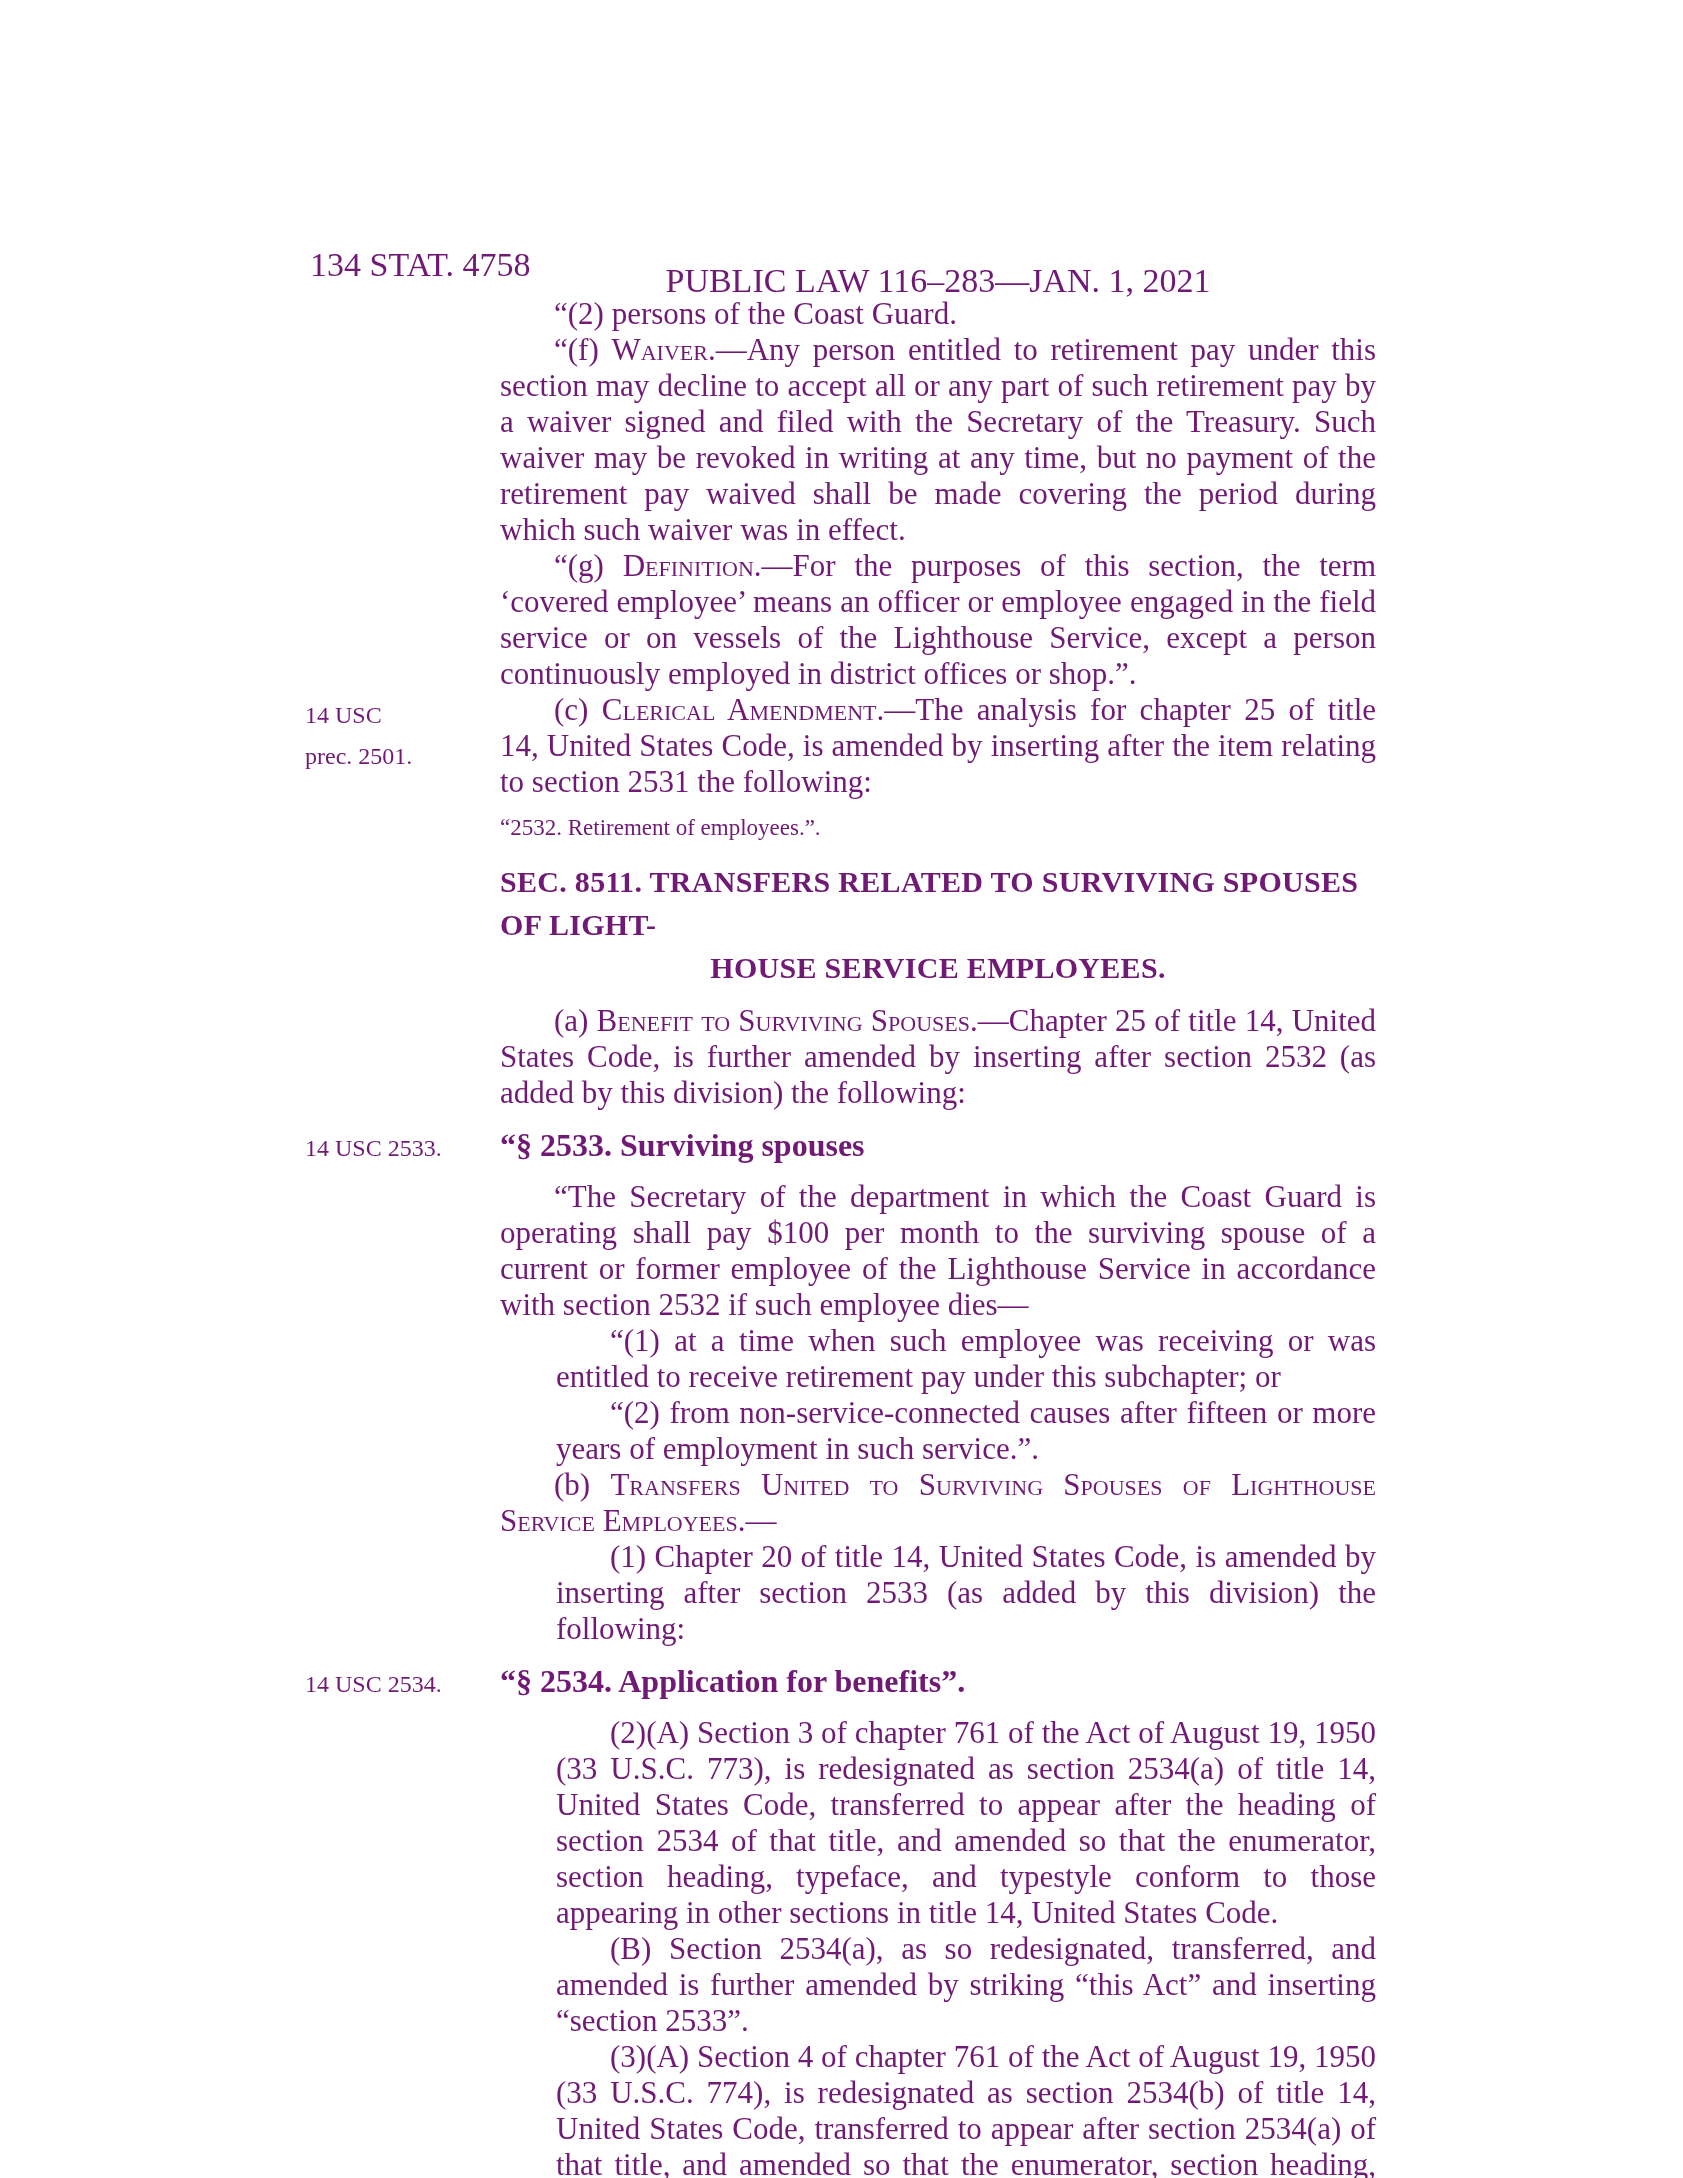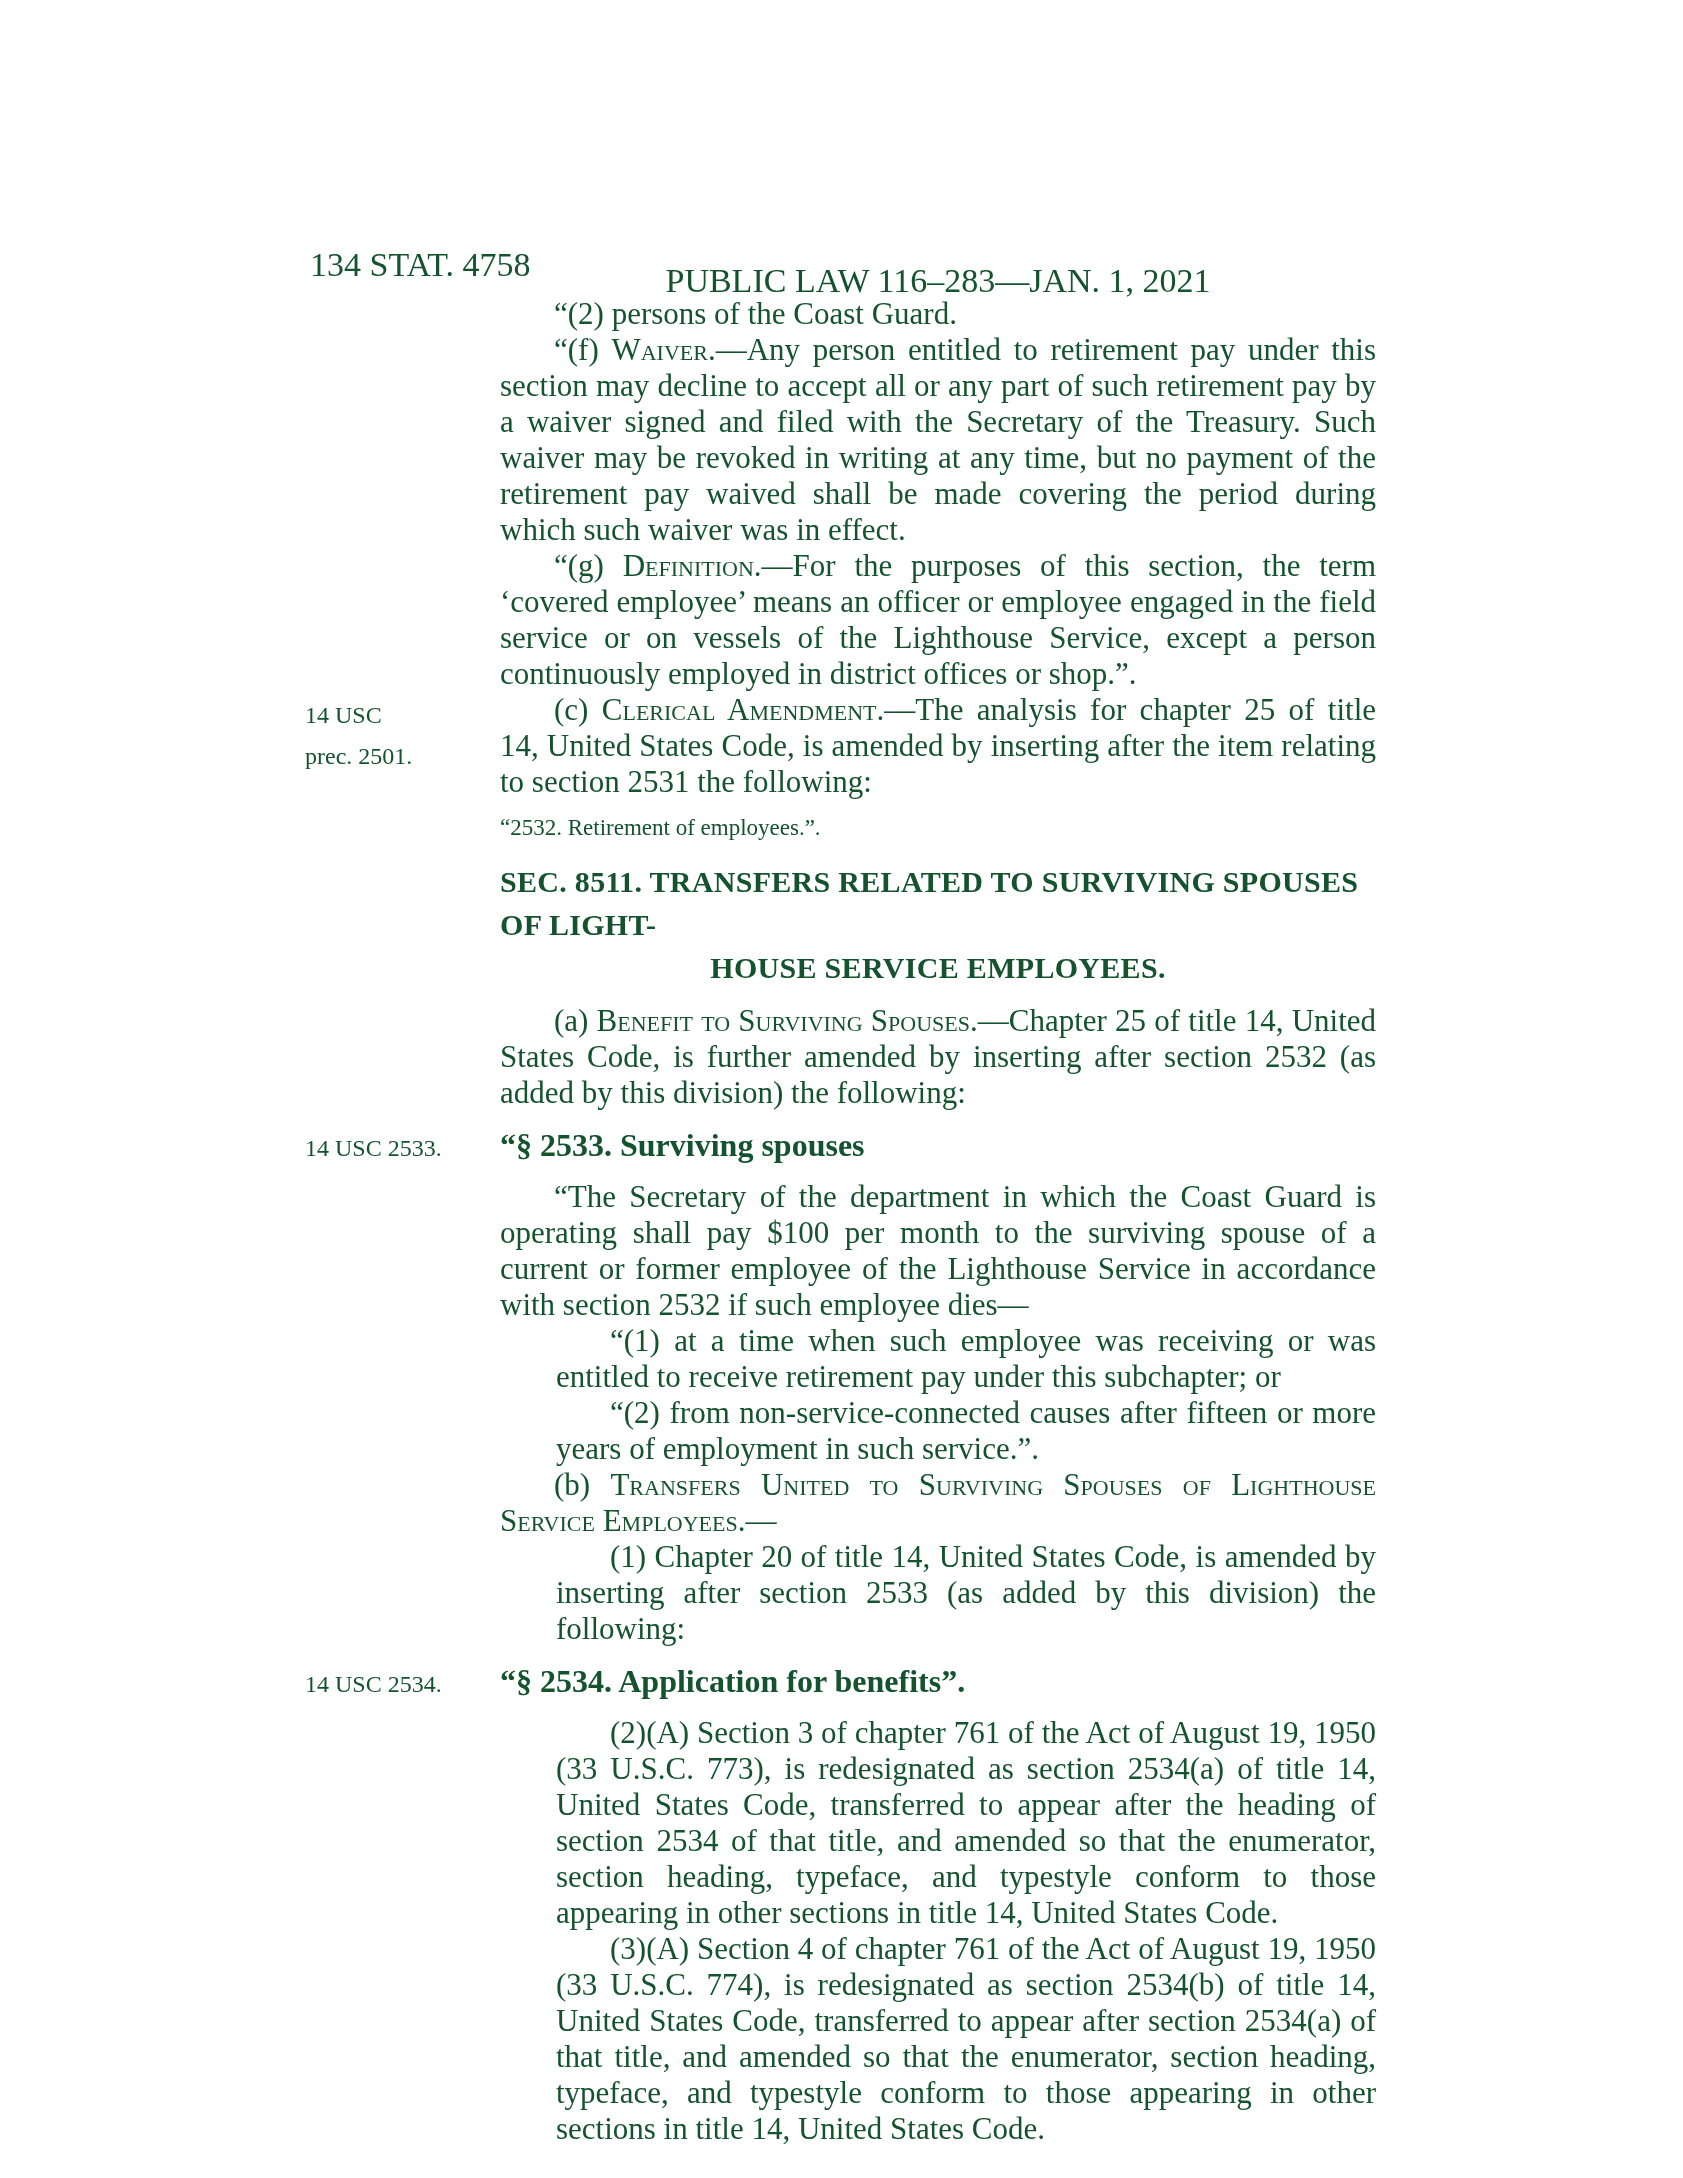--- a/index.html
+++ b/index.html
@@ -1,21 +1,21 @@
 <!DOCTYPE html>
 <html><head>
 <meta charset="utf-8">
 <style>
   html,body{margin:0;padding:0;background:#ffffff;}
   .page{
     position:relative;
     width:1683px;
     height:2178px;
     background:#ffffff;
-    color:#14532d;
+    color:#701a75;
     font-family:"Liberation Serif", serif;
     overflow:hidden;
   }
   .stat-label{
     position:absolute;
     left:310px;
     top:246px;
     font-size:34px;
     line-height:38px;
     white-space:nowrap;
@@ -102,16 +102,17 @@
       </div>
       <p class="para"><span>(a) </span><span class="sc">Benefit to Surviving Spouses</span><span>.—Chapter 25 of title 14, United States Code, is further amended by inserting after section 2532 (as added by this division) the following:</span></p>
       <h3 class="usc-heading">“§ 2533. Surviving spouses<span class="margin-note">14 USC 2533.</span></h3>
       <p class="para"><span>“The Secretary of the department in which the Coast Guard is operating shall pay $100 per month to the surviving spouse of a current or former employee of the Lighthouse Service in accordance with section 2532 if such employee dies—</span></p>
       <p class="para ind1"><span>“(1) at a time when such employee was receiving or was entitled to receive retirement pay under this subchapter; or</span></p>
       <p class="para ind1"><span>“(2) from non-service-connected causes after fifteen or more years of employment in such service.”.</span></p>
       <p class="para"><span>(b) </span><span class="sc">Transfers United to Surviving Spouses of Lighthouse Service Employees</span><span>.—</span></p>
       <p class="para ind1"><span>(1) Chapter 20 of title 14, United States Code, is amended by inserting after section 2533 (as added by this division) the following:</span></p>
       <h3 class="usc-heading">“§ 2534. Application for benefits”.<span class="margin-note">14 USC 2534.</span></h3>
       <p class="para ind1"><span>(2)(A) Section 3 of chapter 761 of the Act of August 19, 1950 (33 U.S.C. 773), is redesignated as section 2534(a) of title 14, United States Code, transferred to appear after the heading of section 2534 of that title, and amended so that the enumerator, section heading, typeface, and typestyle conform to those appearing in other sections in title 14, United States Code.</span></p>
+      <p class="para ind1"><span>(B) Section 2534(a), as so redesignated, transferred, and amended is further amended by striking “this Act” and inserting “section 2533”.</span></p>
       <p class="para ind1"><span>(3)(A) Section 4 of chapter 761 of the Act of August 19, 1950 (33 U.S.C. 774), is redesignated as section 2534(b) of title 14, United States Code, transferred to appear after section 2534(a) of that title, and amended so that the enumerator, section heading, typeface, and typestyle conform to those appearing in other sections in title 14, United States Code.</span></p>
     </div>
 </div>
 
 
 </body></html>

